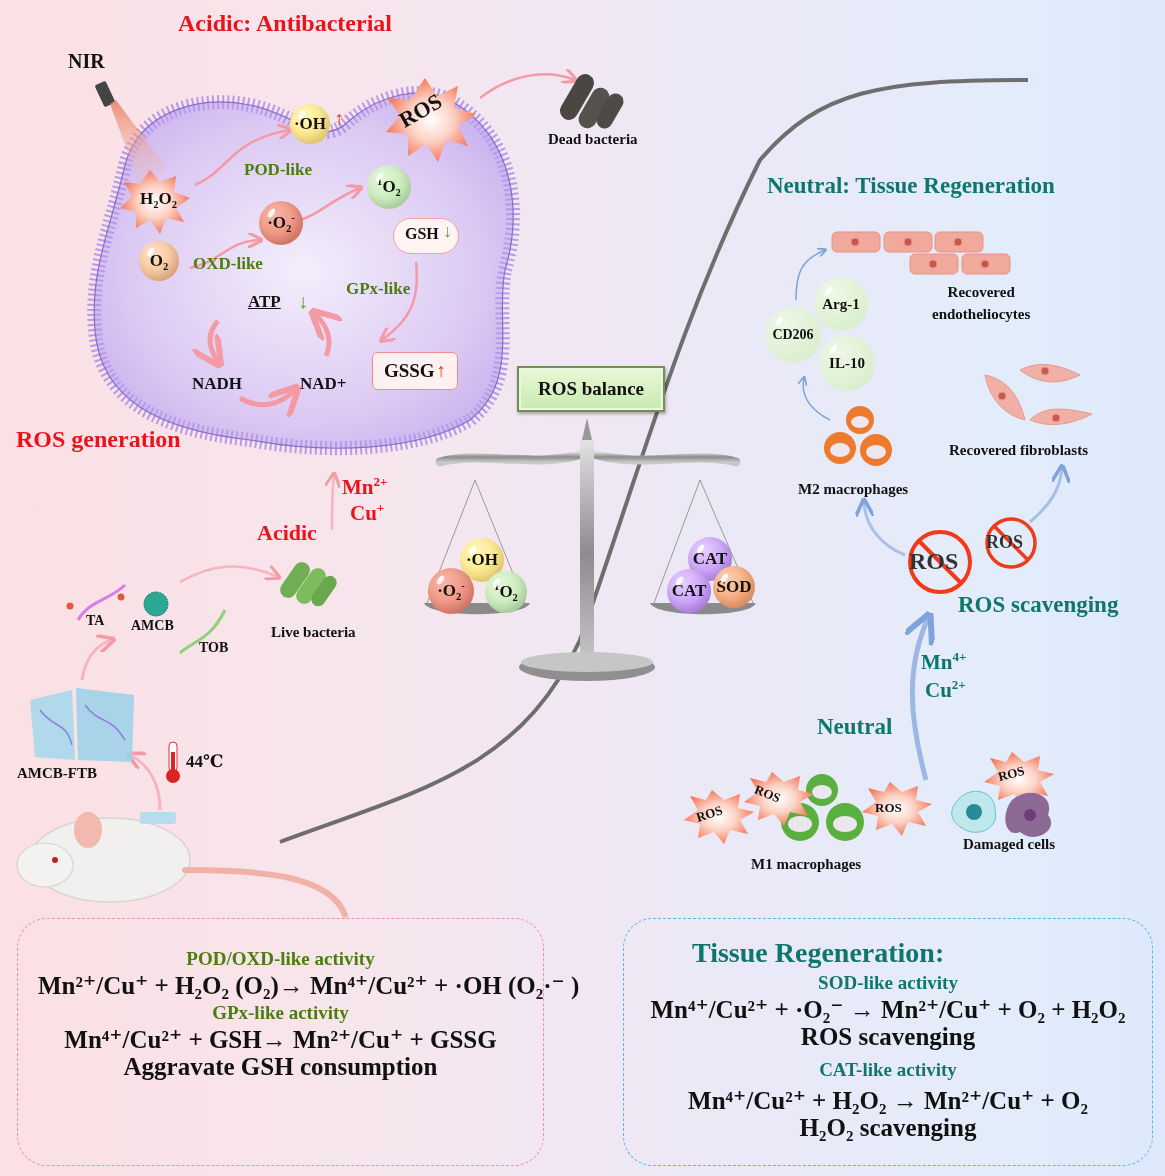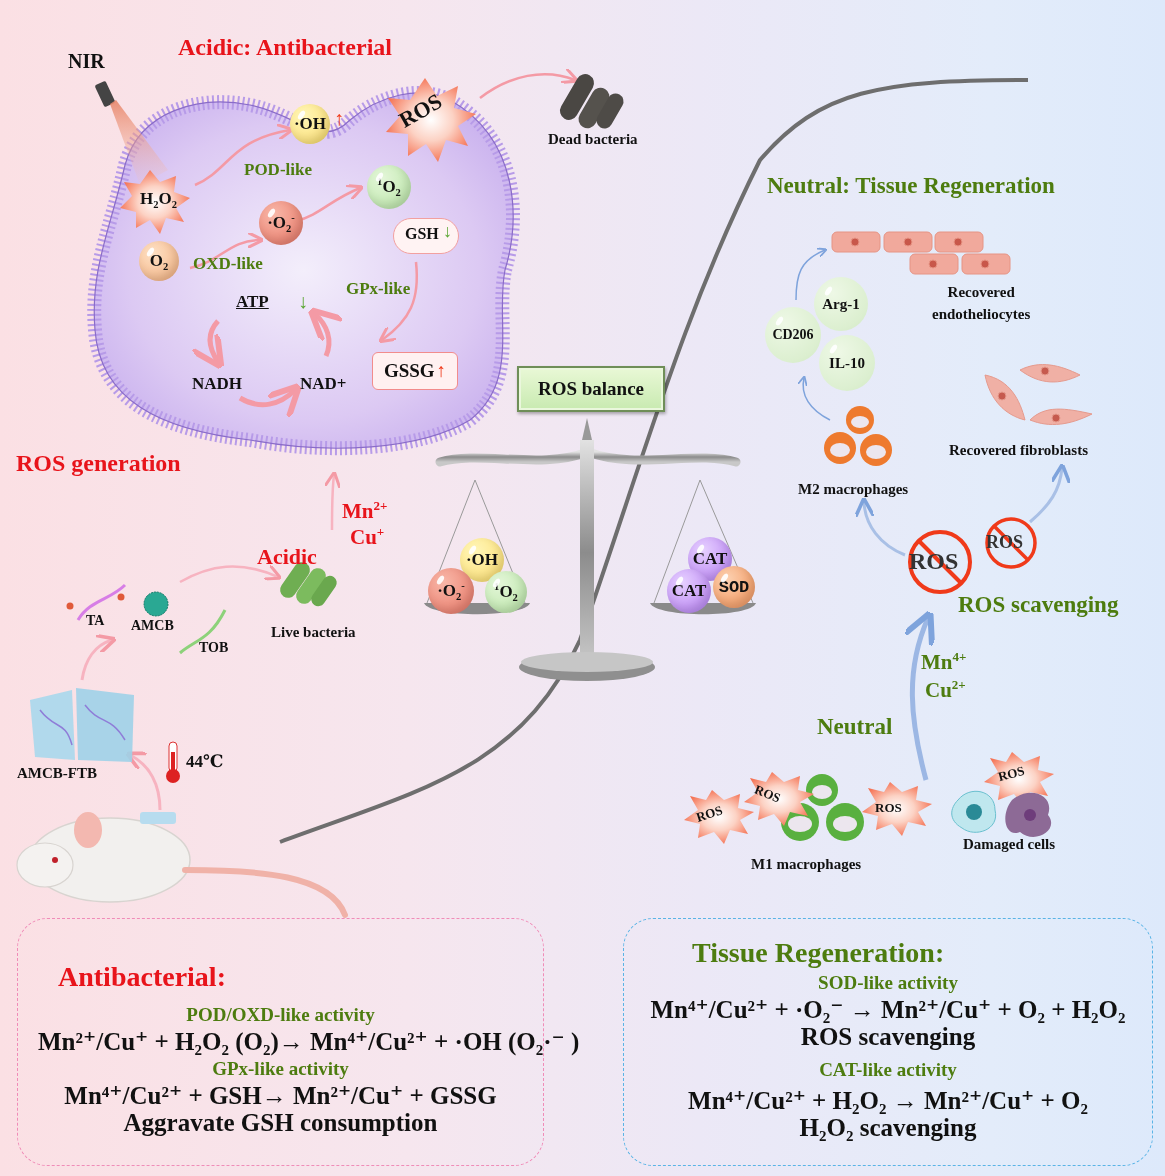--- a/index.html
+++ b/index.html
@@ -5,23 +5,23 @@
   * { box-sizing: border-box; margin: 0; padding: 0; }
   html, body { width: 1165px; height: 1176px; overflow: hidden; }
   body {
     position: relative;
     font-family: "Liberation Serif", "DejaVu Serif", serif;
     font-weight: bold;
     color: #111;
     background: linear-gradient(90deg, #fbe0e4 0%, #f6e6ee 35%, #ece8f6 60%, #e3ecfa 85%, #dde9fb 100%);
   }
   .abs { position: absolute; }
-  .red { color: #e8141b; margin-top: 24px; }
+  .red { color: #e8141b; }
   .dred { color: #4d7c0f; }
-  .blue { color: #4d7c0f; }
+  .blue { color: #0f766e; }
   .sup { font-size: 0.62em; vertical-align: super; line-height: 0; }
   .sub { font-size: 0.62em; vertical-align: sub; line-height: 0; }
   svg.layer { position: absolute; left: 0; top: 0; }
 
   .title { font-size: 24px; white-space: nowrap; }
   .lbl { font-size: 15px; white-space: nowrap; }
   .lbl-s { font-size: 14px; white-space: nowrap; }
   .lbl-m { font-size: 17px; white-space: nowrap; }
 
   .ball {
@@ -280,21 +280,21 @@
   <span><span>O</span><span class="sub">2</span></span>
 </div>
 <div class="abs lbl-m dred" style="left:193px; top:254px;">OXD-like</div>
 
 <div class="abs" style="left:393px; top:218px; width:66px; height:36px; background:#fff3f3; border:1.5px solid #f2a0a0; border-radius:18px;"></div>
 <div class="abs lbl" style="left:405px; top:225px; font-size:16px;">GSH</div>
 <div class="abs" style="left:443px; top:221px; color:#5aa632; font-size:18px;">↓</div>
 
 <div class="abs lbl-m dred" style="left:346px; top:279px;">GPx-like</div>
 
-<div class="abs lbl-m" style="left:236px; top:292px;text-decoration:underline;">ATP</div>
+<div class="abs lbl-m" style="left:248px; top:292px;text-decoration:underline;">ATP</div>
 <div class="abs" style="left:298px; top:290px; color:#5aa632; font-size:20px;">↓</div>
 
 <div class="abs lbl-m" style="left:192px; top:374px;">NADH</div>
 <div class="abs lbl-m" style="left:300px; top:374px;">NAD+</div>
 
 <div class="gssg-box">
   <span>GSSG</span>
     <span style="color:#f03a1a; margin-left:2px;">↑</span>
 </div>
 
@@ -322,21 +322,21 @@
   </div>
 <div class="ball green" style="left:485px; top:571px; width:42px; height:42px;">
     <span><span class="sup">1</span>O<span class="sub">2</span></span>
   </div>
 <div class="ball violet" style="left:688px; top:537px; width:44px; height:44px;">
     <span>CAT</span>
   </div>
 <div class="ball violet" style="left:667px; top:569px; width:44px; height:44px;">
     <span>CAT</span>
   </div>
-<div class="ball orange" style="left:713px; top:566px; width:42px; height:42px;font-family:Liberation Mono, monospace;">
+<div class="ball orange" style="left:713px; top:566px; width:42px; height:42px;">
     <span>SOD</span>
   </div>
 
 <div class="abs lbl" style="left:932px; top:281px; text-align:center; line-height:22px;">
   <div>Recovered</div>
   <div>endotheliocytes</div>
 </div>
 <div class="ball pale" style="left:814px; top:277px; width:54px; height:54px; font-size:15px;">
     <span>Arg-1</span>
   </div>
@@ -359,21 +359,20 @@
 
 <div class="burst-text" style="left:696px; top:806px; transform:rotate(-18deg); font-size:13px;">ROS</div>
 <div class="burst-text" style="left:754px; top:786px; transform:rotate(22deg); font-size:13px;">ROS</div>
 <div class="burst-text" style="left:875px; top:800px; font-size:13px;">ROS</div>
 <div class="burst-text" style="left:998px; top:766px; transform:rotate(-15deg); font-size:13px;">ROS</div>
 
 <div class="abs lbl" style="left:751px; top:856px;">M1 macrophages</div>
 <div class="abs lbl" style="left:963px; top:836px;">Damaged cells</div>
 
 <div class="box box-pink" style="left:17px; top:918px; width:527px; height:248px;">
-  <div class="head red" style="padding-left:20px;">Antibacterial:</div>
   <div class="sub-h dred" style="margin-top:8px;">POD/OXD-like activity</div>
   <div class="line">Mn²⁺/Cu⁺ + H₂O₂ (O₂)→ Mn⁴⁺/Cu²⁺ + ·OH (O₂·⁻ )</div>
   <div class="sub-h dred">GPx-like activity</div>
   <div class="line">Mn⁴⁺/Cu²⁺ + GSH→ Mn²⁺/Cu⁺ + GSSG</div>
   <div class="line">Aggravate GSH consumption</div>
 </div>
 
 <div class="box box-blue" style="left:623px; top:918px; width:530px; height:248px;">
   <div class="head blue" style="padding-left:4px;margin-left:44px;">Tissue Regeneration:</div>
   <div class="sub-h blue">SOD-like activity</div>

